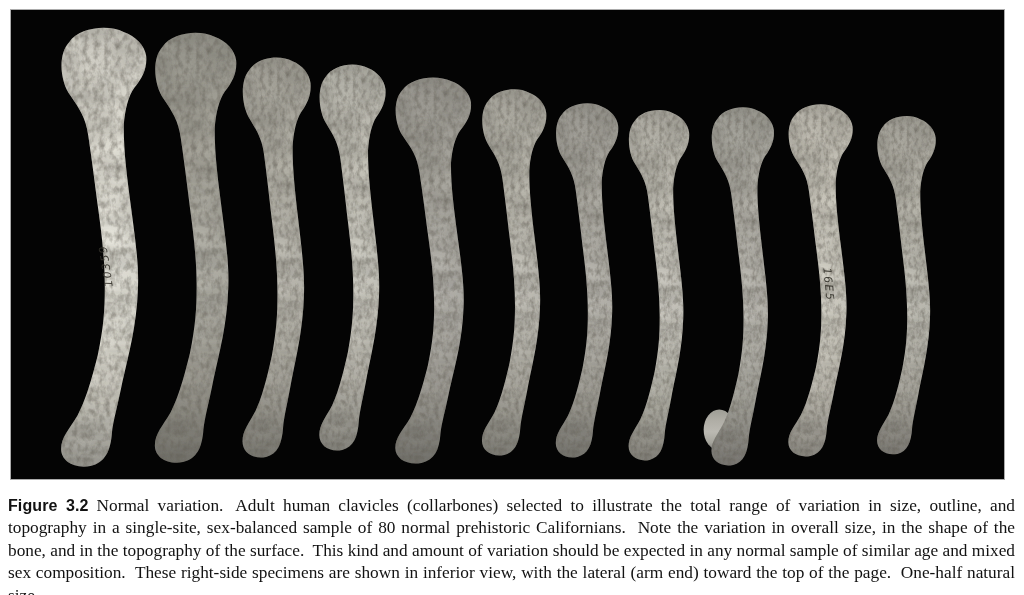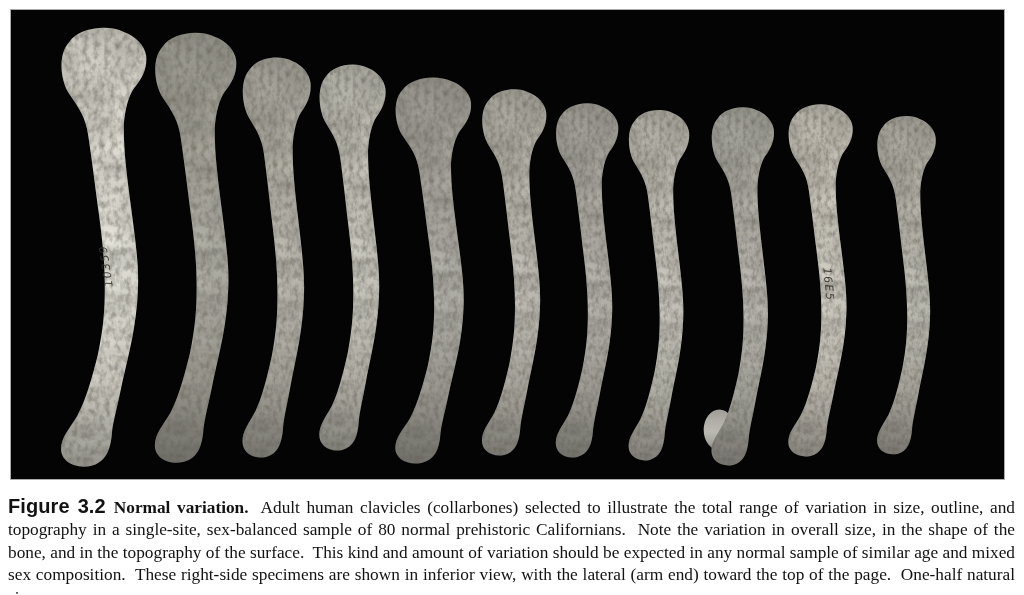--- a/index.html
+++ b/index.html
@@ -15,24 +15,24 @@
   }
   .photo svg{display:block;width:100%;height:100%}
   .caption{
     margin:15px 9px 0 8px;
     text-align:justify;
     font-size:17.3px;line-height:22.4px;color:#121212;
     hyphens:none;
   }
   .fig-label{
     font-family:"Liberation Sans", sans-serif;
-    font-weight:700;font-size:20px;letter-spacing:.1px;
+    font-weight:700;font-size:16px;letter-spacing:.1px;
     margin-right:8px;
   }
-  .fig-title{font-weight:700;margin-right:12px}
+  .fig-title{font-weight:400;margin-right:12px}
 </style>
 </head>
 <body>
 
 <figure>
   <div class="photo">
     <svg id="bones-svg" viewBox="0 0 995 471" preserveAspectRatio="none" xmlns="http://www.w3.org/2000/svg">
         <defs>
           <filter id="blotch" x="-5%" y="-5%" width="110%" height="110%">
             <feTurbulence type="fractalNoise" baseFrequency="0.018 0.045" numOctaves="4" seed="7" result="n"></feTurbulence>

